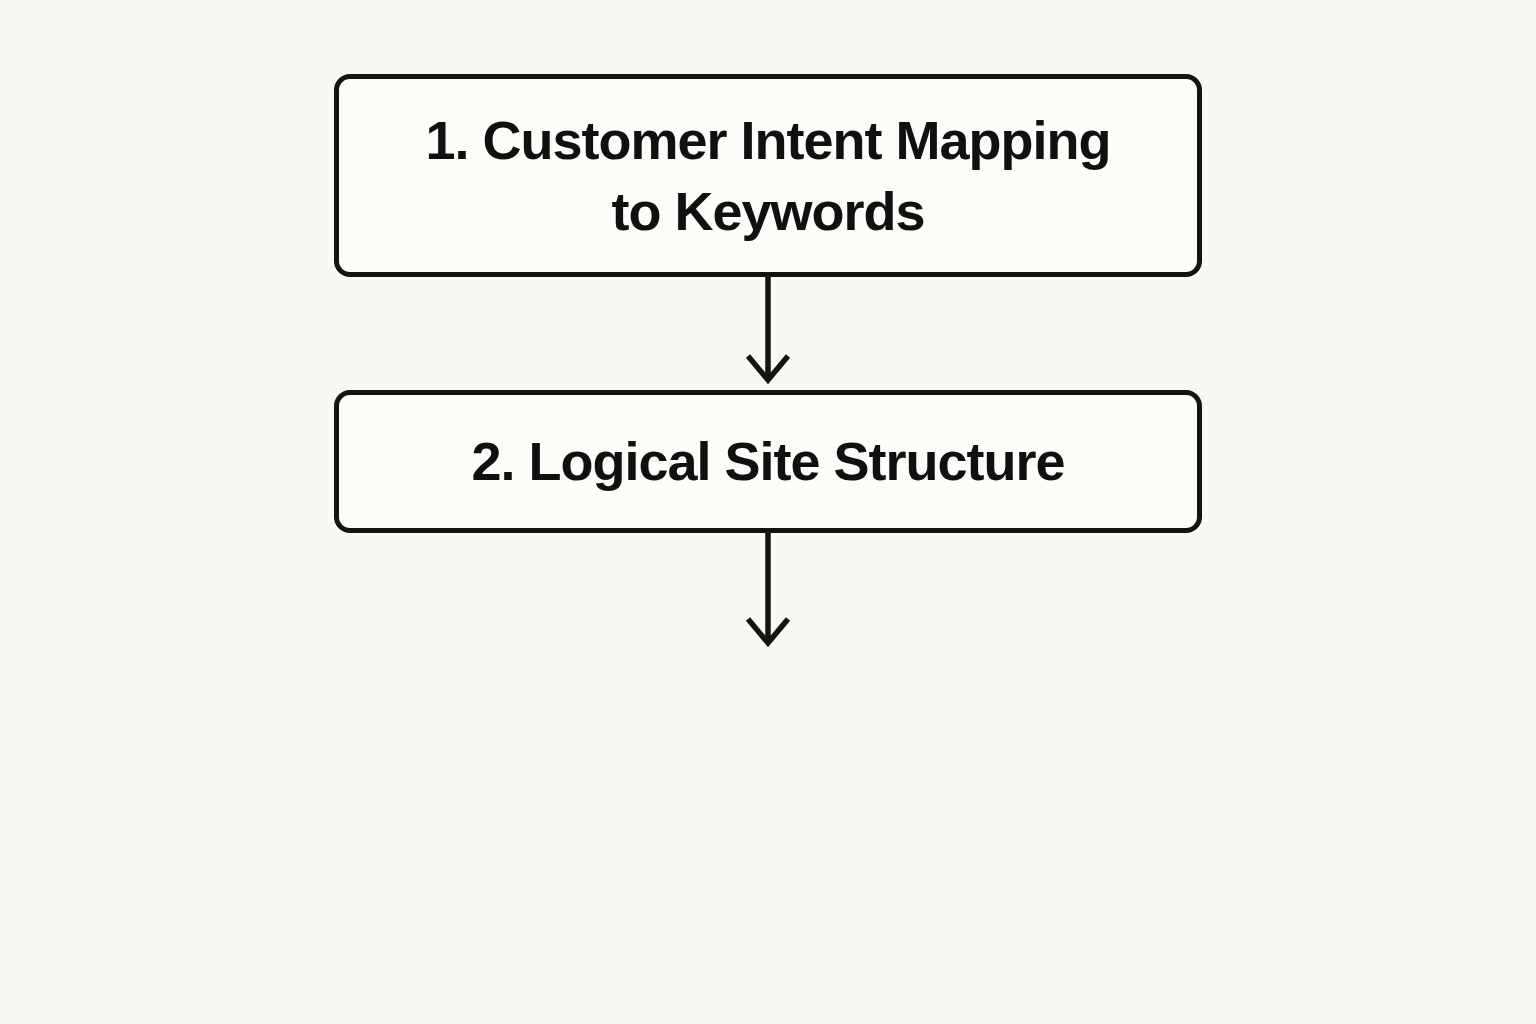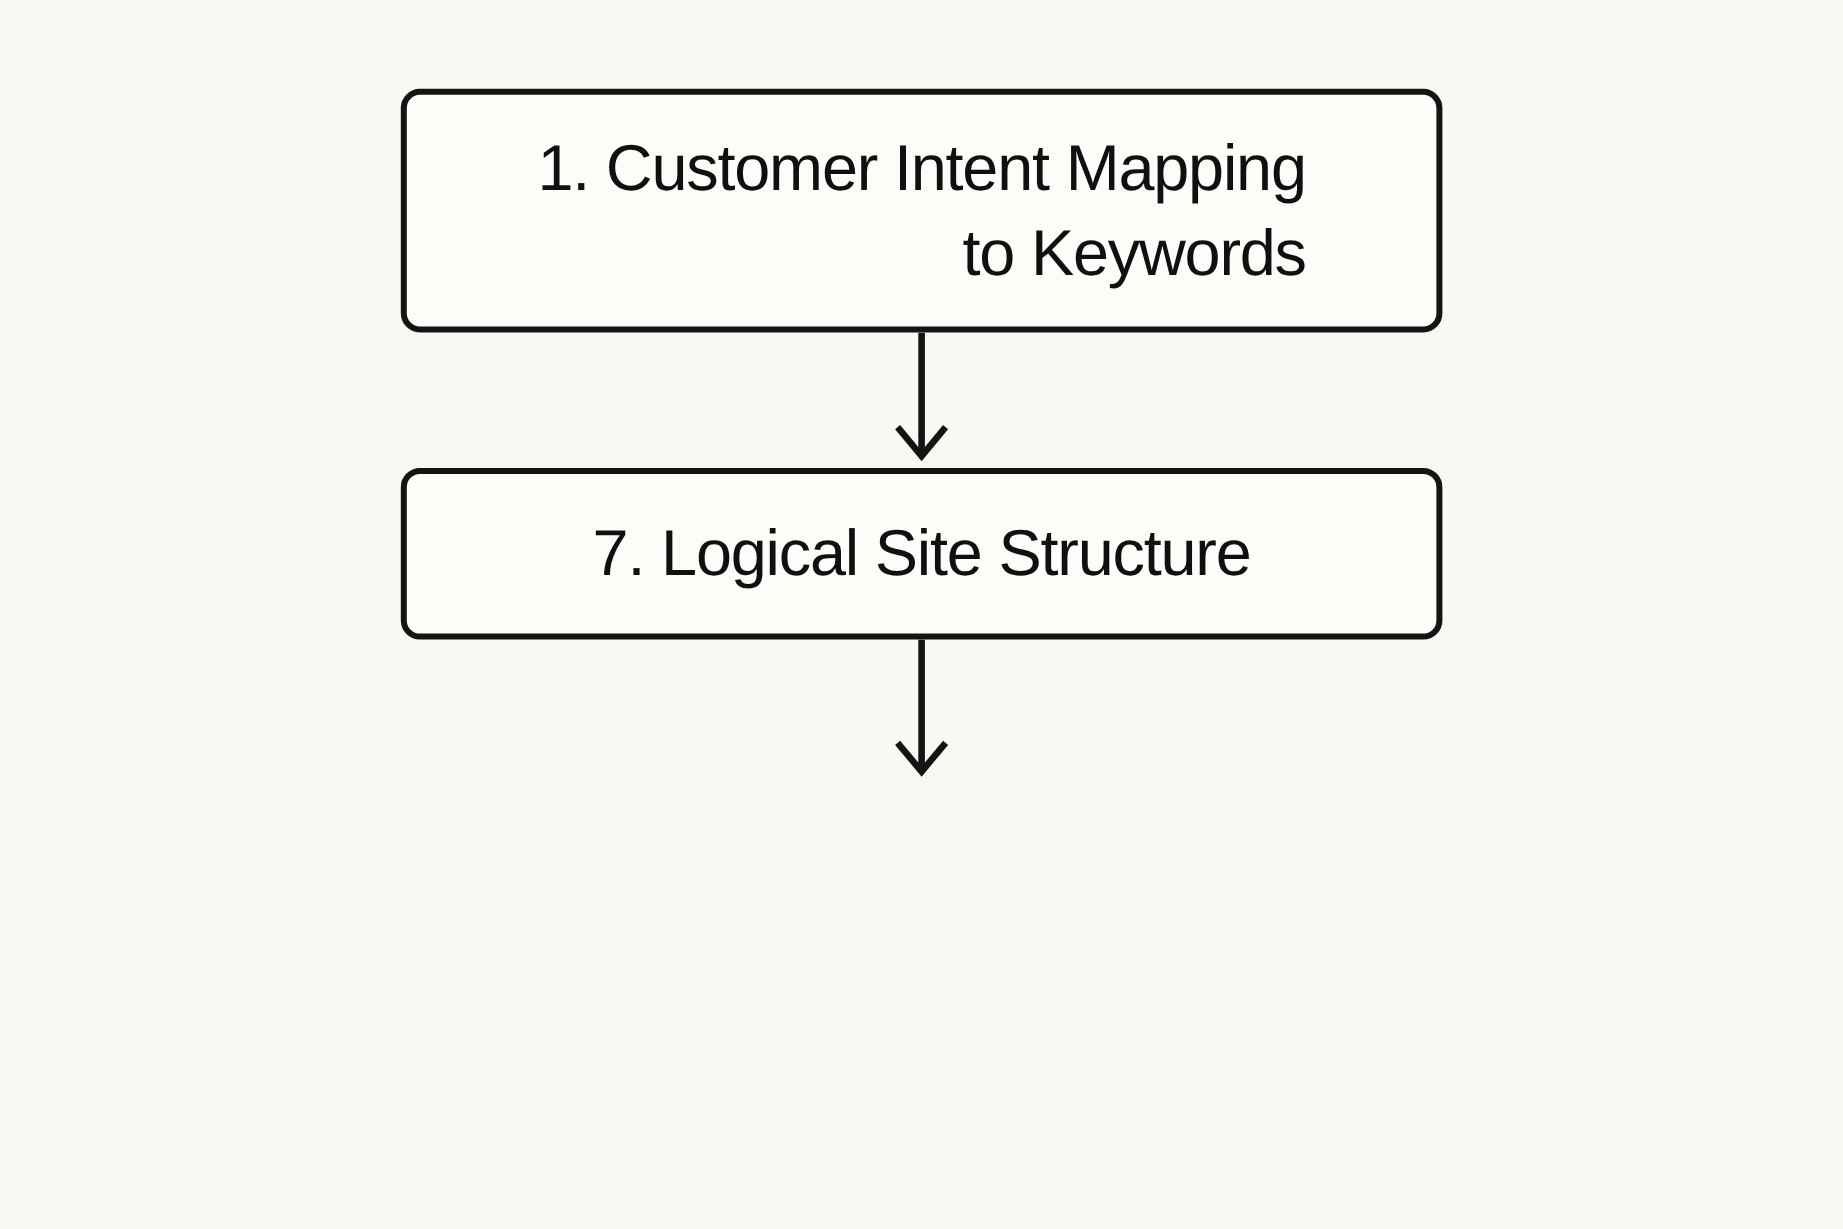--- a/index.html
+++ b/index.html
@@ -27,24 +27,24 @@
     align-items: center;
     justify-content: center;
     flex: 0 0 auto;
   }
   .node-1 { height: 203px; margin-top: 74px; }
   .node-2 { height: 143px; }
   .node-3 { height: 280px; }
   .node-label {
     display: block;
     white-space: pre-line;
-    text-align: right;
+    text-align: center;
     color: #101010;
     font-size: 54px;
-    font-weight: 400;
+    font-weight: 700;
     letter-spacing: -1px;
     line-height: 1.3;
   }
   .arrow {
     flex: 0 0 auto;
     display: block;
   }
   .arrow-1 { height: 113px; }
   .arrow-2 { height: 124px; }
   .arrow line, .arrow polyline {
@@ -62,21 +62,21 @@
     <span class="node-label">1. Customer Intent Mapping
 to Keywords</span>
   </div>
 
   <svg class="arrow arrow-1" width="60" height="113" viewBox="0 0 60 113" aria-hidden="true">
     <line x1="30" y1="0" x2="30" y2="99"></line>
     <polyline points="10,79 30,103 50,79"></polyline>
   </svg>
 
   <div class="node node-2">
-    <span class="node-label">7. Logical Site Structure</span>
+    <span class="node-label">2. Logical Site Structure</span>
   </div>
 
   <svg class="arrow arrow-2" width="60" height="124" viewBox="0 0 60 124" aria-hidden="true">
     <line x1="30" y1="0" x2="30" y2="106"></line>
     <polyline points="10,86 30,110 50,86"></polyline>
   </svg>
 
 
 </div>
 

